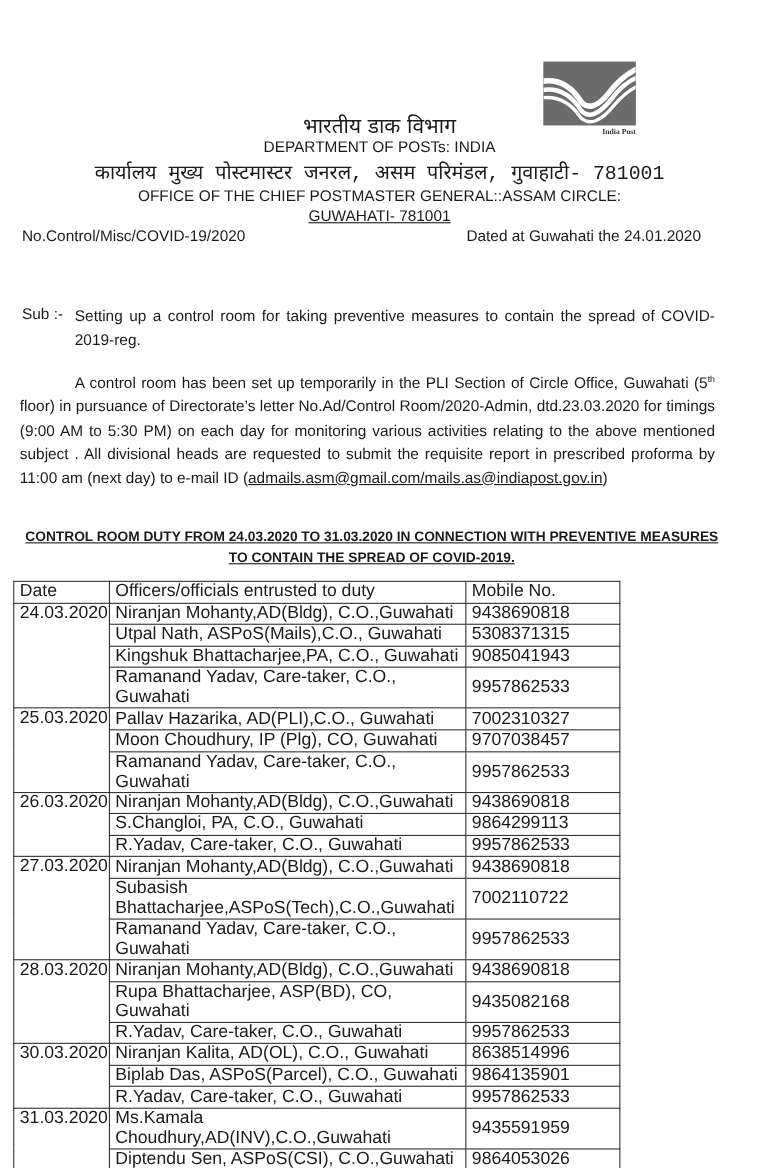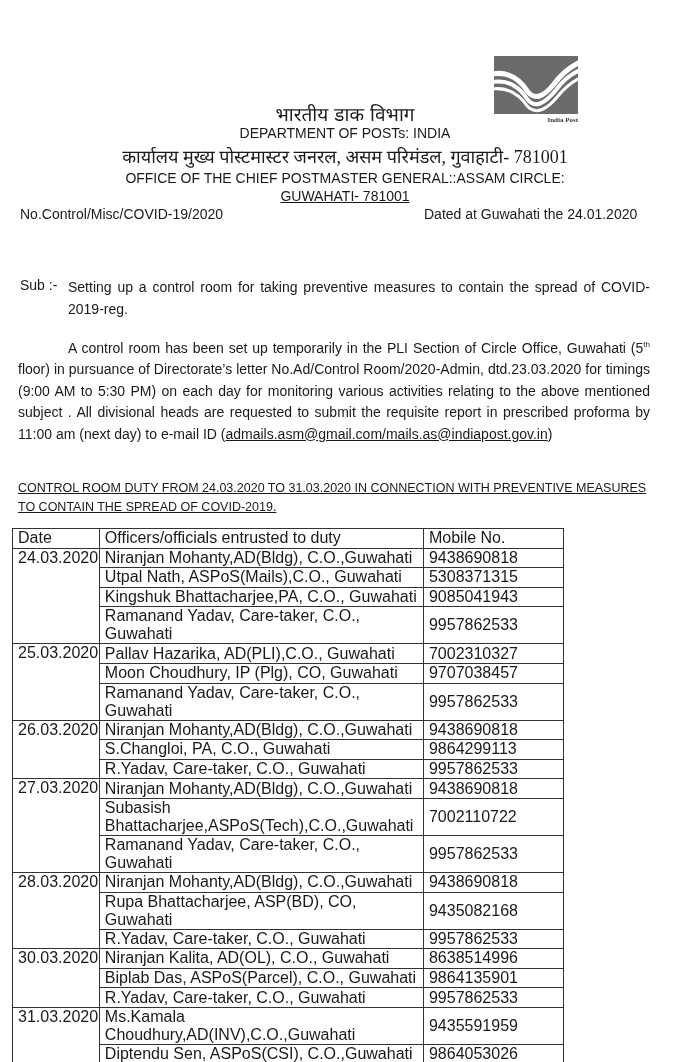--- a/index.html
+++ b/index.html
@@ -9,35 +9,35 @@
 
   
   .logo { left: 494px; top: 34px; width: 88px; height: 88px; }
   .logo-hindi { position: absolute; left: 6px; top: 0; font-size: 10px; font-family: Liberation Sans, sans-serif; color:#222; letter-spacing:-1px;margin-top:22px; }
   .logo-box { position: absolute; left: 0; top: 22px; width: 84px; height: 58px; background: #6a6a6a; overflow: hidden; }
   .logo-caption { position: absolute; right: 4px; top: 82px; font-size: 7px; font-family: "Liberation Serif", serif; color:#333;font-weight:bold; }
 
   .center { left: 0; width: 690px; text-align: center; }
   .h-hindi1 { top: 101px; font-size: 19px; font-family: "DejaVu Sans", sans-serif; }
   .h-eng1 { top: 125px; font-size: 14px; }
-  .h-hindi2 { top: 144px; font-size: 18px; font-family: Liberation Serif, serif; }
+  .h-hindi2 { top: 144px; font-size: 18px; font-family: Liberation Mono, monospace; }
   .h-eng2 { top: 170px; font-size: 14px; }
   .h-eng3 { top: 188px; font-size: 14px; text-decoration: underline; }
 
   .ref-no { left: 20px; top: 206px; font-size: 14px; }
   .dated { left: 424px; top: 206px; font-size: 14px; }
 
   .para { font-size: 14px; line-height: 21.5px; text-align: justify; }
   .sub-label { left: 20px; top: 277px; font-size: 14px; }
   .sub-text { left: 68px; top: 277px; width: 582px; }
   .body-text { left: 18px; top: 334px; width: 632px; text-indent: 50px; }
   .body-text u { text-decoration: underline; }
 
-  .table-title { left: 18px; top: 479px; width: 640px; text-align: left; font-size: 12.5px;
-                 font-weight: normal; line-height: 19px; text-decoration: underline; }
+  .table-title { left: 18px; top: 479px; width: 640px; text-align: center; font-size: 12.5px;
+                 font-weight: bold; line-height: 19px; text-decoration: underline; }
 
   table.duty { position: absolute; left: 12px; top: 528px; width: 552px; border-collapse: collapse;
                font-size: 16px; }
   table.duty td { border: 1px solid #333; height: 18.6px; padding: 0 0 0 5px; vertical-align: middle; line-height: 18px; }
   table.duty td.date { width: 82px; vertical-align: top; padding-left: 5px; }
   table.duty td.name { width: 333px; }
   table.duty td.mob { width: 204px; }
   table.duty tr.group-start td { border-top: 1.5px solid #222; }
 </style>
 </head>

